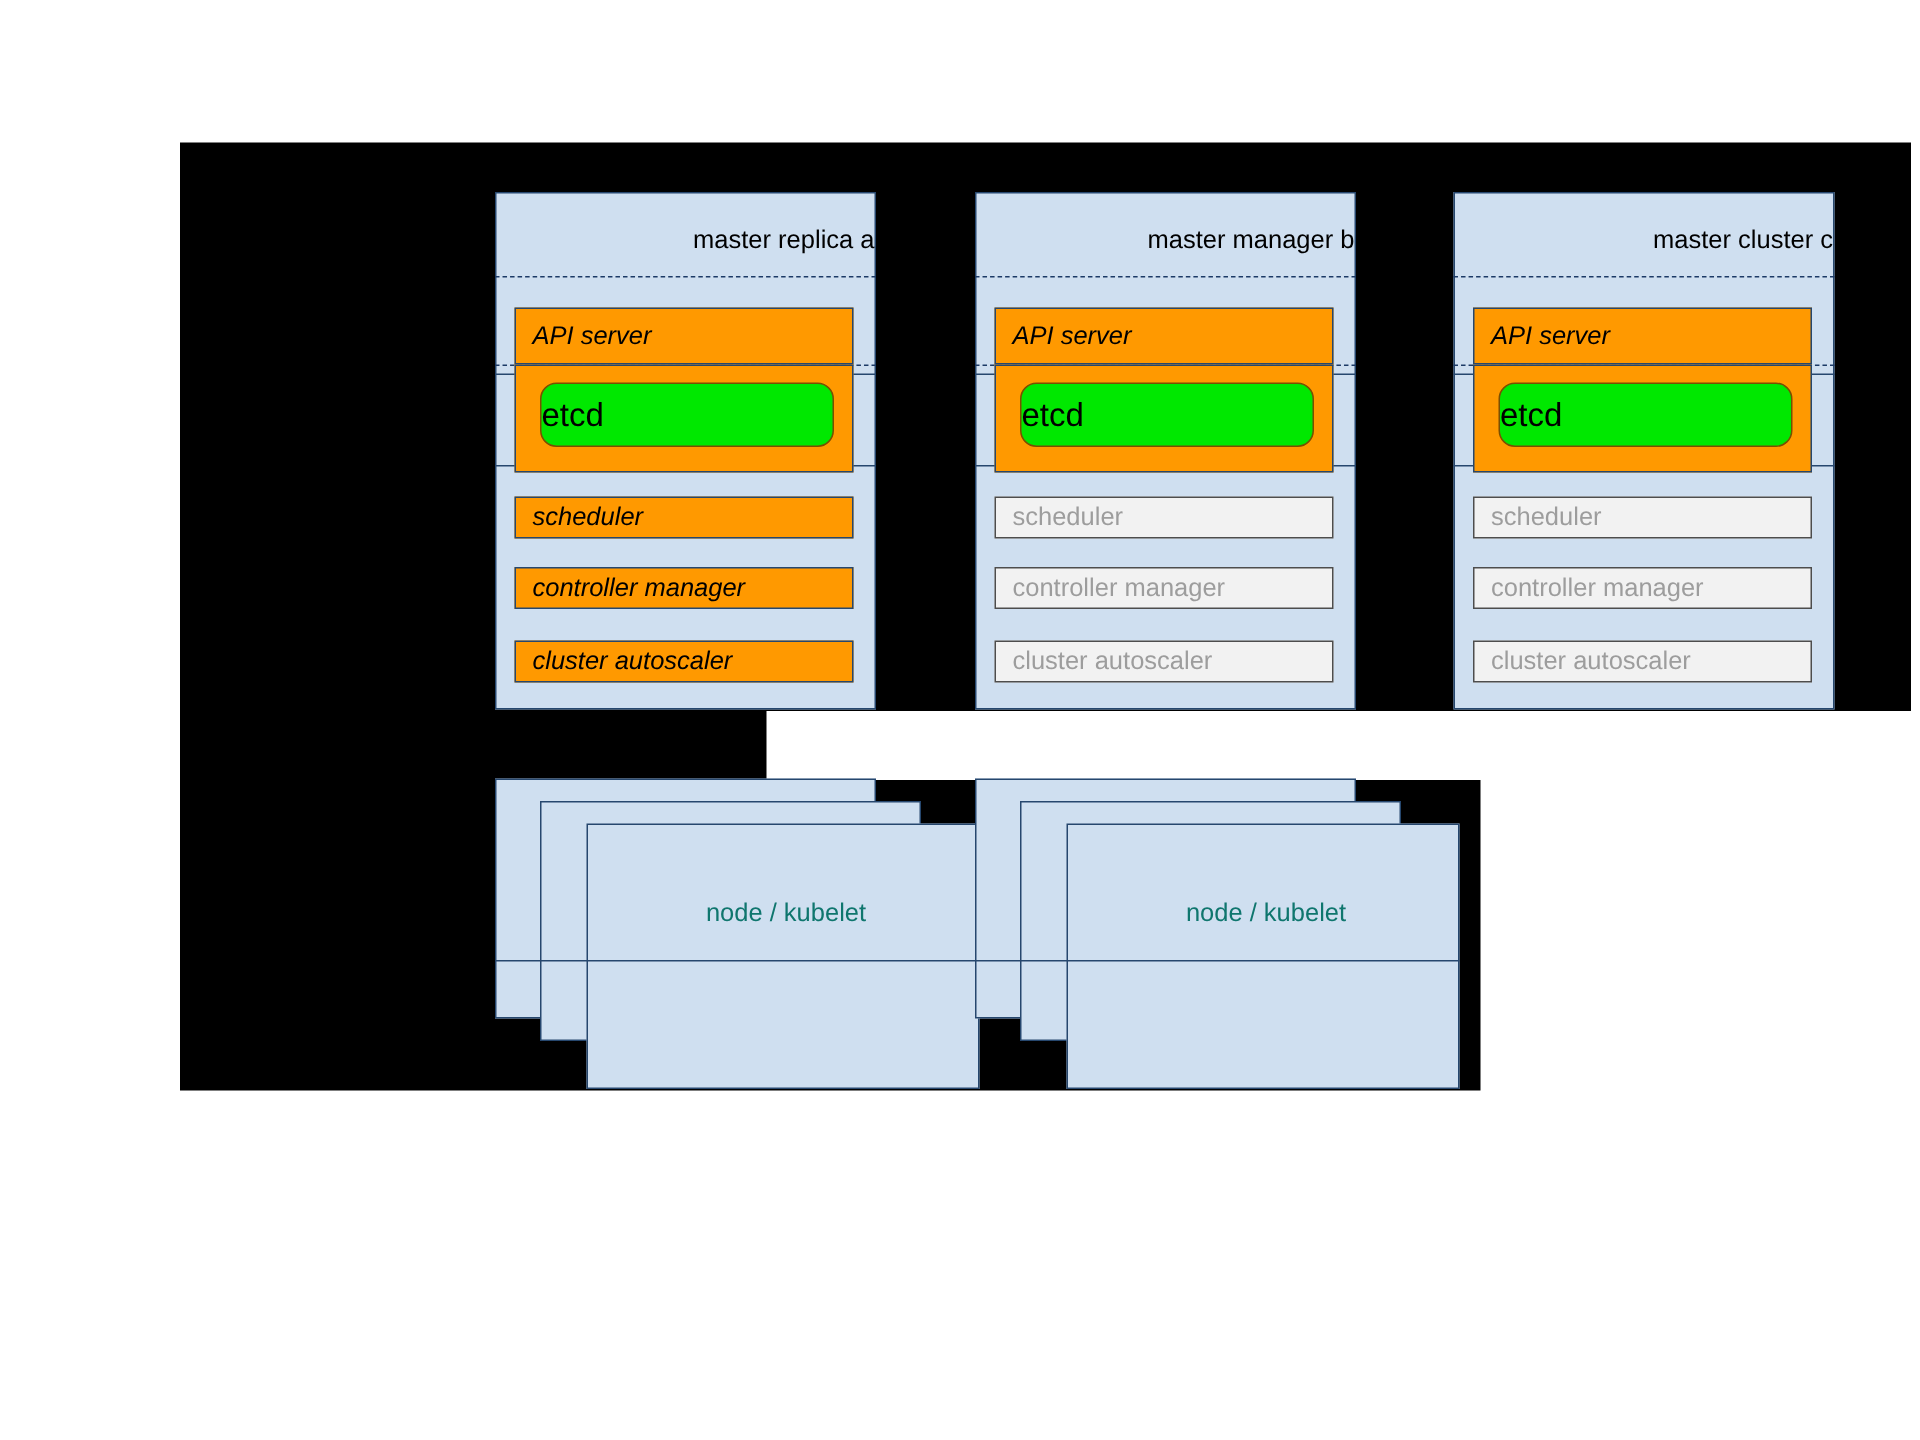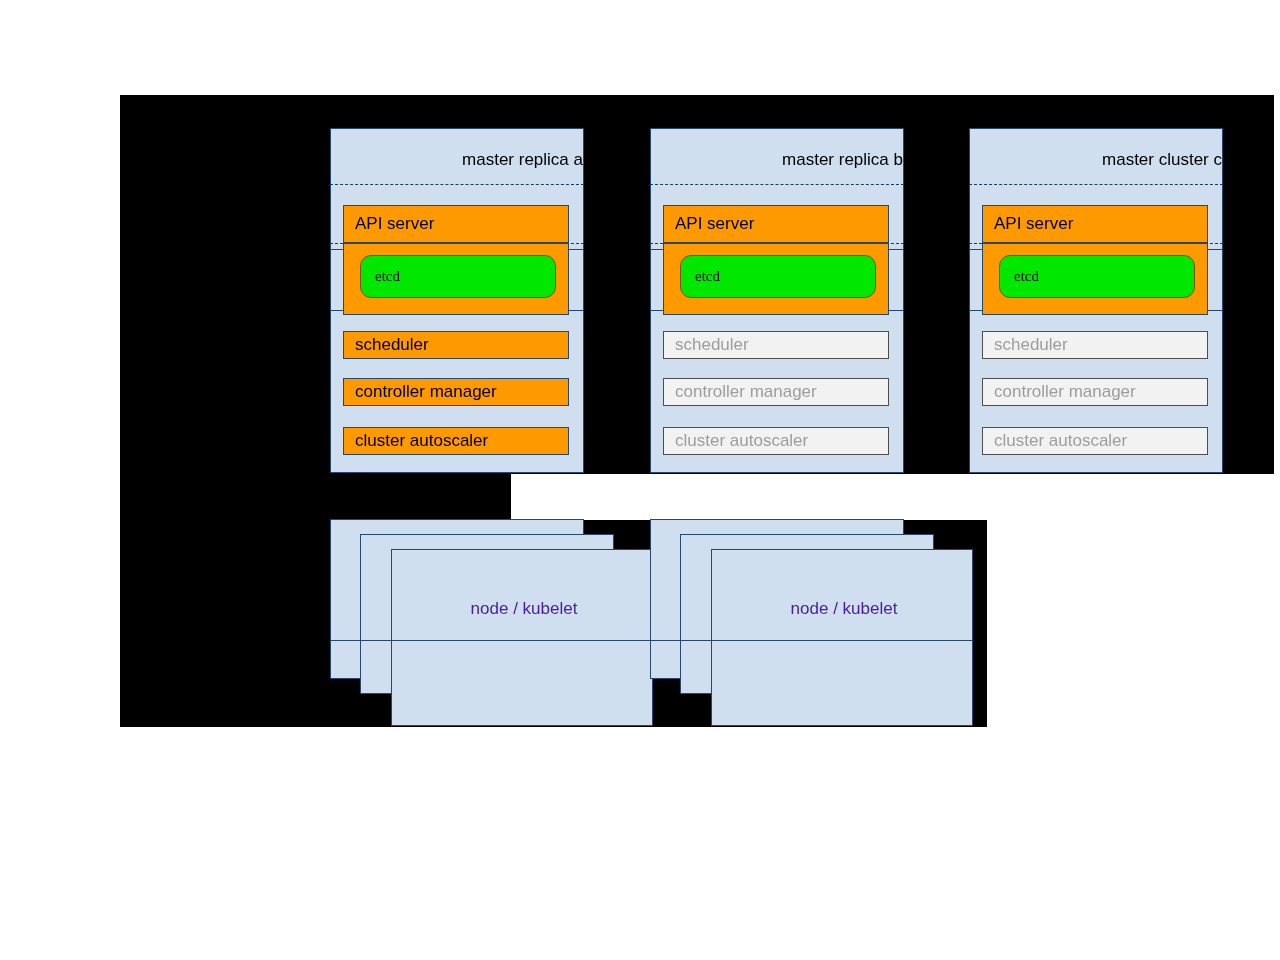--- a/index.html
+++ b/index.html
@@ -63,57 +63,57 @@
     border: 1.5px solid #26476e;
     display: flex;
     align-items: center;
     padding-left: 11px;
     font-size: 17px;
     line-height: 20px;
   }
   .comp.active {
     background: #ff9900;
     color: #000000;
+    font-style: italic;
   }
   .comp.inactive {
     background: #f2f2f2;
     color: #9d9d9d;
     border: 1.5px solid #4d4d4d;
   }
 
   
   .etcd {
     position: absolute;
     box-sizing: border-box;
     background: #00e800;
     border: 1.5px solid #7a4f00;
     border-radius: 11px;
     display: flex;
     align-items: center;
-    padding-left: 14px;
-    font-size: 15px;
+    padding-left: 0;
+    font-size: 22px;
     color: #000000;
-    font-family: Liberation Serif, serif;
   }
 
   
   .node-stack { position: absolute; }
   .node-layer {
     position: absolute;
     background: #cfdff0;
     border: 1px solid #26476e;
     box-sizing: border-box;
   }
   .node-label {
     position: absolute;
     left: 4px;
     right: 0;
     text-align: center;
     font-size: 17px;
-    color: #4c1d95;
+    color: #0f766e;
   }
 </style>
 </head>
 <body>
 
 <div id="canvas">
 
   <div class="backdrop" style="left:120px; top:95px; width:1154px; height:379px;"></div>
   <div class="backdrop" style="left:120px; top:474px; width:391px; height:46px;"></div>
   <div class="backdrop" style="left:120px; top:520px; width:867px; height:207px;"></div>
@@ -139,21 +139,21 @@
     <span>scheduler</span>
   </div>
   <div class="comp active" style="left:343px; top:378px; width:226px; height:28px;">
     <span>controller manager</span>
   </div>
   <div class="comp active" style="left:343px; top:427px; width:226px; height:28px;">
     <span>cluster autoscaler</span>
   </div>
 
   <div class="replica" style="left:650px; top:128px; width:254px; height:345px;">
-    <div class="replica-title">master replica b</div>
+    <div class="replica-title">master manager b</div>
   </div>
   <div class="dash-line" style="left:650px; top:184px; width:254px;"></div>
   <div class="dash-line" style="left:650px; top:243px; width:254px;"></div>
   <div class="solid-line" style="left:650px; top:249px; width:254px;"></div>
   <div class="solid-line" style="left:650px; top:310px; width:254px;"></div>
 
   <div class="comp active" style="left:663px; top:205px; width:226px; height:38px;">
     <span>API server</span>
   </div>
   <div class="comp active" style="left:663px; top:243px; width:226px; height:72px; padding:0;"></div>

